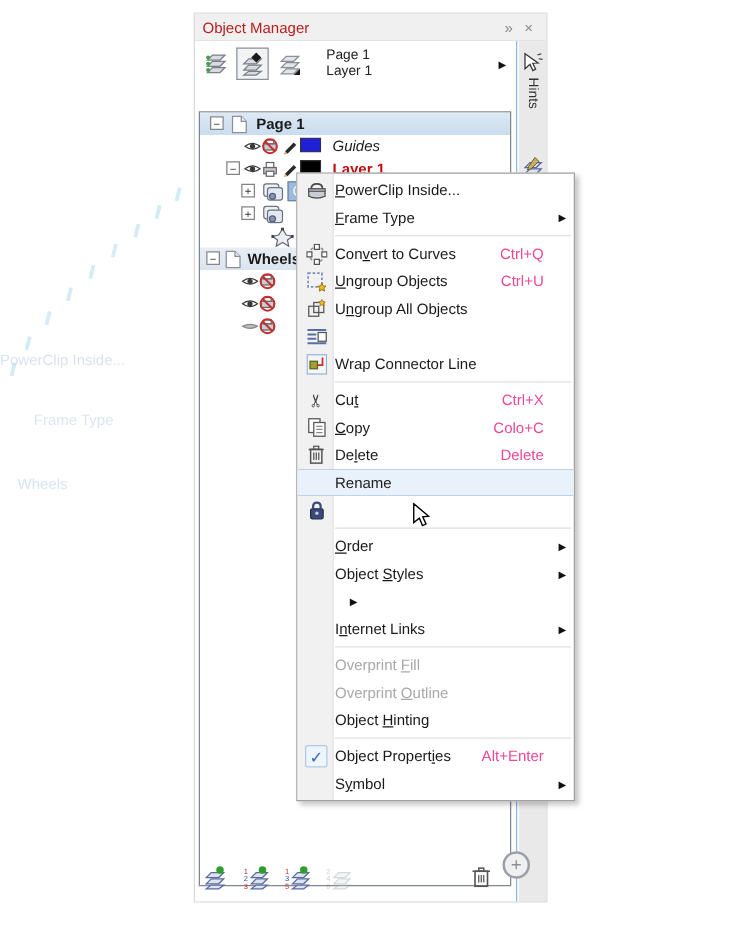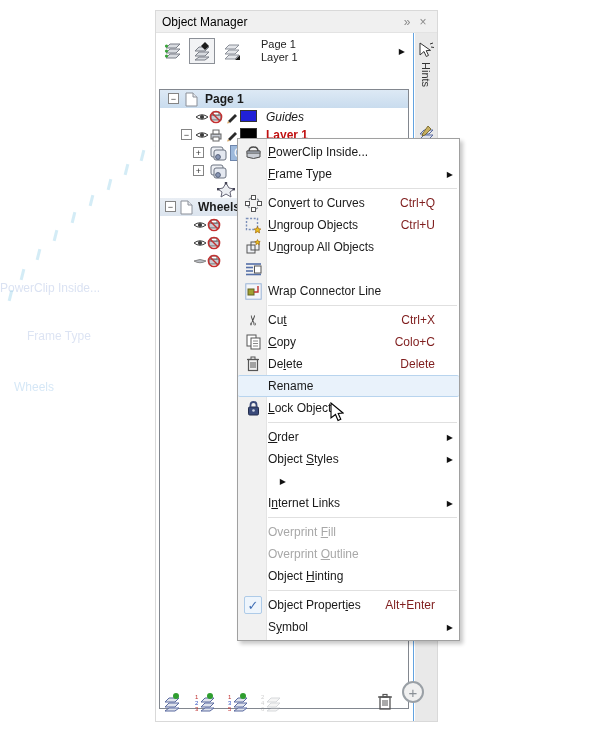--- a/index.html
+++ b/index.html
@@ -7,21 +7,21 @@
     width:600px;height:748px;position:relative;background:#ffffff;
     font-family:"Liberation Sans","DejaVu Sans",sans-serif;font-size:12px;color:#1a1a1a;
     overflow:hidden;
   }
   
   .ghost-text{position:absolute;white-space:nowrap;pointer-events:none;}
   .ghost-mark{position:absolute;width:3px;height:11px;background:#9fd4ec;opacity:.45;transform:rotate(14deg);pointer-events:none;}
   
   .docker{position:absolute;left:155px;top:10px;width:283px;height:712px;background:#ffffff;border:1px solid #d9d9d9;box-sizing:border-box;}
   .titlebar{height:22px;background:#f0f0f0;border-bottom:1px solid #e3e3e3;display:flex;align-items:center;padding:0 6px;box-sizing:border-box;}
-  .titlebar .t{flex:1;color:#000000;font-size:12px;}
+  .titlebar .t{flex:1;color:#b91c1c;font-size:12px;}
   .tb-btn{color:#8a8a8a;font-size:12px;width:16px;text-align:center;cursor:default;}
   .dock-body{position:absolute;top:22px;left:0;right:0;bottom:0;display:flex;}
   .content{width:257px;position:relative;background:#fff;border-right:1px solid #62a3e0;}
   .tabstrip{flex:1;background:#e9e9e9;border-left:1px solid #ffffff;position:relative;}
   
   .l-toolbar{position:absolute;top:2px;left:4px;right:2px;height:32px;display:flex;align-items:center;}
   .tool-btn{width:26px;height:26px;display:flex;align-items:center;justify-content:center;margin-right:3px;border:1px solid transparent;box-sizing:border-box;}
   .tool-btn.pressed{border:1px solid #8c9097;background:#f2f3f5;}
   .pageinfo{margin-left:14px;line-height:13px;font-size:11px;color:#222;}
   .flyout{margin-left:auto;margin-right:6px;font-size:8px;color:#111;}
@@ -43,21 +43,21 @@
   
   .vtab{position:absolute;left:0;right:0;display:flex;flex-direction:column;align-items:center;}
   .vtab .vlabel{writing-mode:vertical-rl;font-size:11px;color:#333;margin-top:3px;}
   .plus-btn{position:absolute;left:-13px;top:648px;width:22px;height:22px;border:2px solid #9aa0a6;border-radius:50%;background:#f0f0f0;color:#8a9096;font-size:15px;line-height:20px;text-align:center;box-sizing:border-box;}
   
   .menu{position:absolute;left:237px;top:138px;width:223px;background:#ffffff;border:1px solid #a0a0a0;box-shadow:3px 3px 4px rgba(0,0,0,.22);padding:2px 0;box-sizing:border-box;z-index:10;}
   .gutter-bg{position:absolute;left:0;top:0;bottom:0;width:28px;background:#f1f1f1;border-right:1px solid #e4e4e4;}
   .mrow{position:relative;height:22px;display:flex;align-items:center;padding-right:6px;}
   .mrow .gut{flex:0 0 30px;display:flex;align-items:center;justify-content:center;}
   .mrow .lbl{flex:1;white-space:nowrap;color:#1a1a1a;}
-  .mrow .sc{white-space:nowrap;color:#7f1d1d;padding-right:8px;}
+  .mrow .sc{white-space:nowrap;color:#ec4899;padding-right:8px;}
   .mrow .sub{width:10px;font-size:8px;color:#111;text-align:right;}
   .mrow.disabled .lbl,.mrow.disabled .lbl u{color:#a8a8a8;}
   .mrow.hl{background:#e9f2fb;border-top:1px solid #b8d4ee;border-bottom:1px solid #b8d4ee;height:20px;border-radius:2px;}
   .msep{height:1px;background:#e0e0e0;margin:3px 2px 3px 30px;}
   .checkbox{width:18px;height:18px;border:1px solid #aecbe8;background:#eef5fc;color:#3f6eb5;font-size:13px;line-height:17px;text-align:center;box-sizing:border-box;border-radius:2px;}
   
   .cursor{position:absolute;left:330px;top:402px;z-index:30;}
   u{text-decoration:underline;}
   svg{display:block;}
 </style>
@@ -575,21 +575,20 @@
   <div class="mrow">
     <span class="gut">
         <span>
       <svg width="13" height="16" viewBox="0 0 13 16">
             <rect x="1.5" y="7" width="10" height="8" rx="1.2" fill="#3a4a7a" stroke="#222c4c"></rect>
             <path d="M3.5,7 v-2 q0,-3 3,-3 q3,0 3,3 v2" fill="none" stroke="#3a4a7a" stroke-width="1.8"></path>
             <circle cx="6.5" cy="10.5" r="1.3" fill="#cdd4e4"></circle>
           </svg>
     </span>
       </span>
-    <span class="lbl"><span></span><u>L</u><span>ock Object</span></span>
     <span class="sc"></span>
       <span class="sub"></span>
   </div>
 
   <div class="msep"></div>
 
   <div class="mrow">
     <span class="gut"></span>
     <span class="lbl"><span></span><u>O</u><span>rder</span></span>
     <span class="sc"></span>

